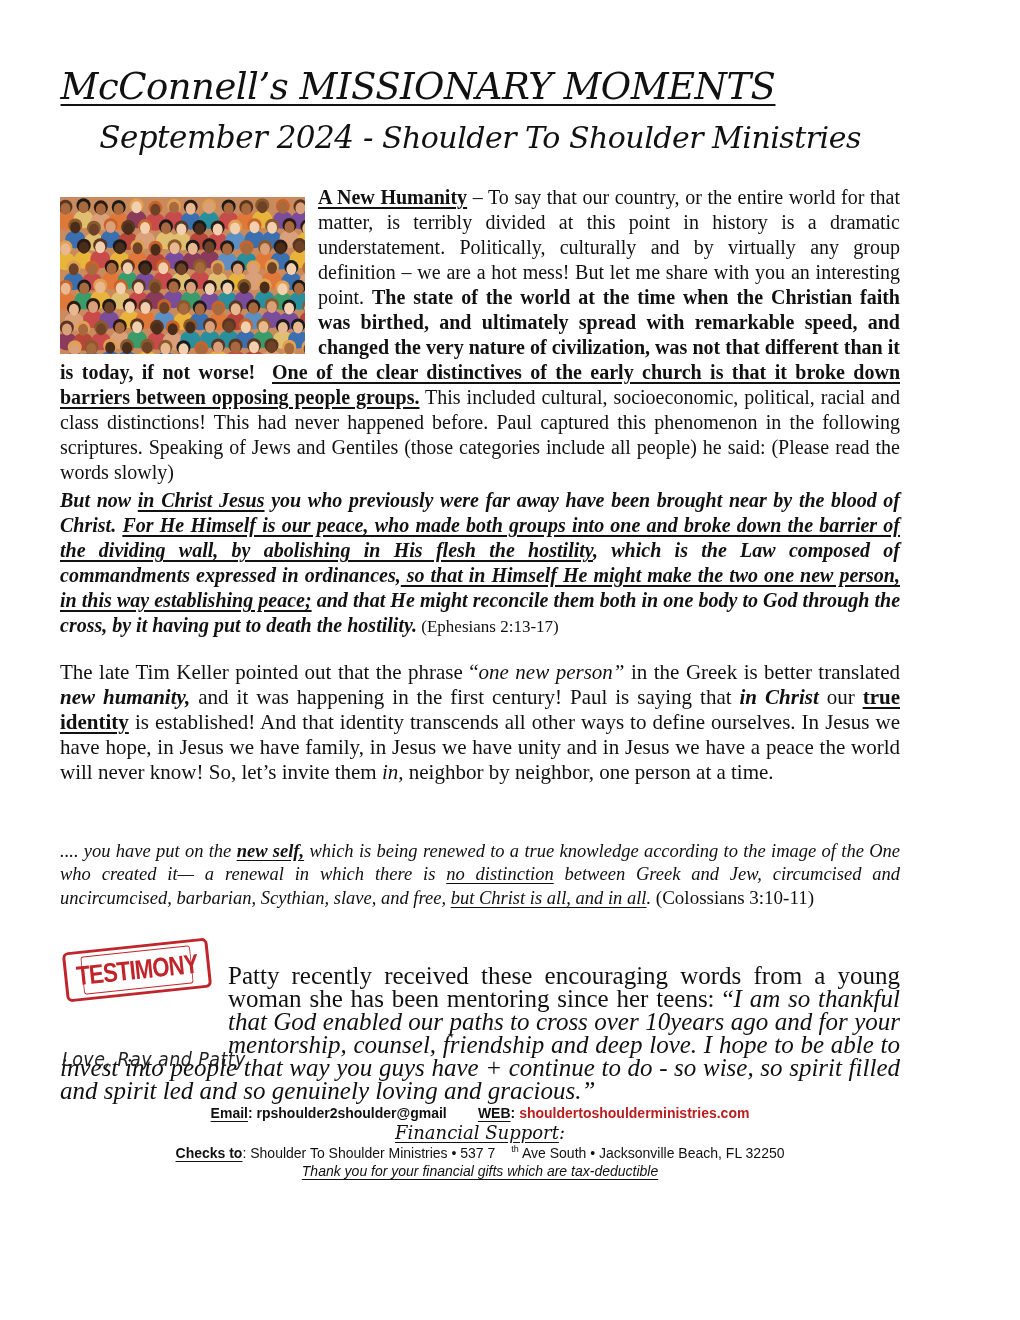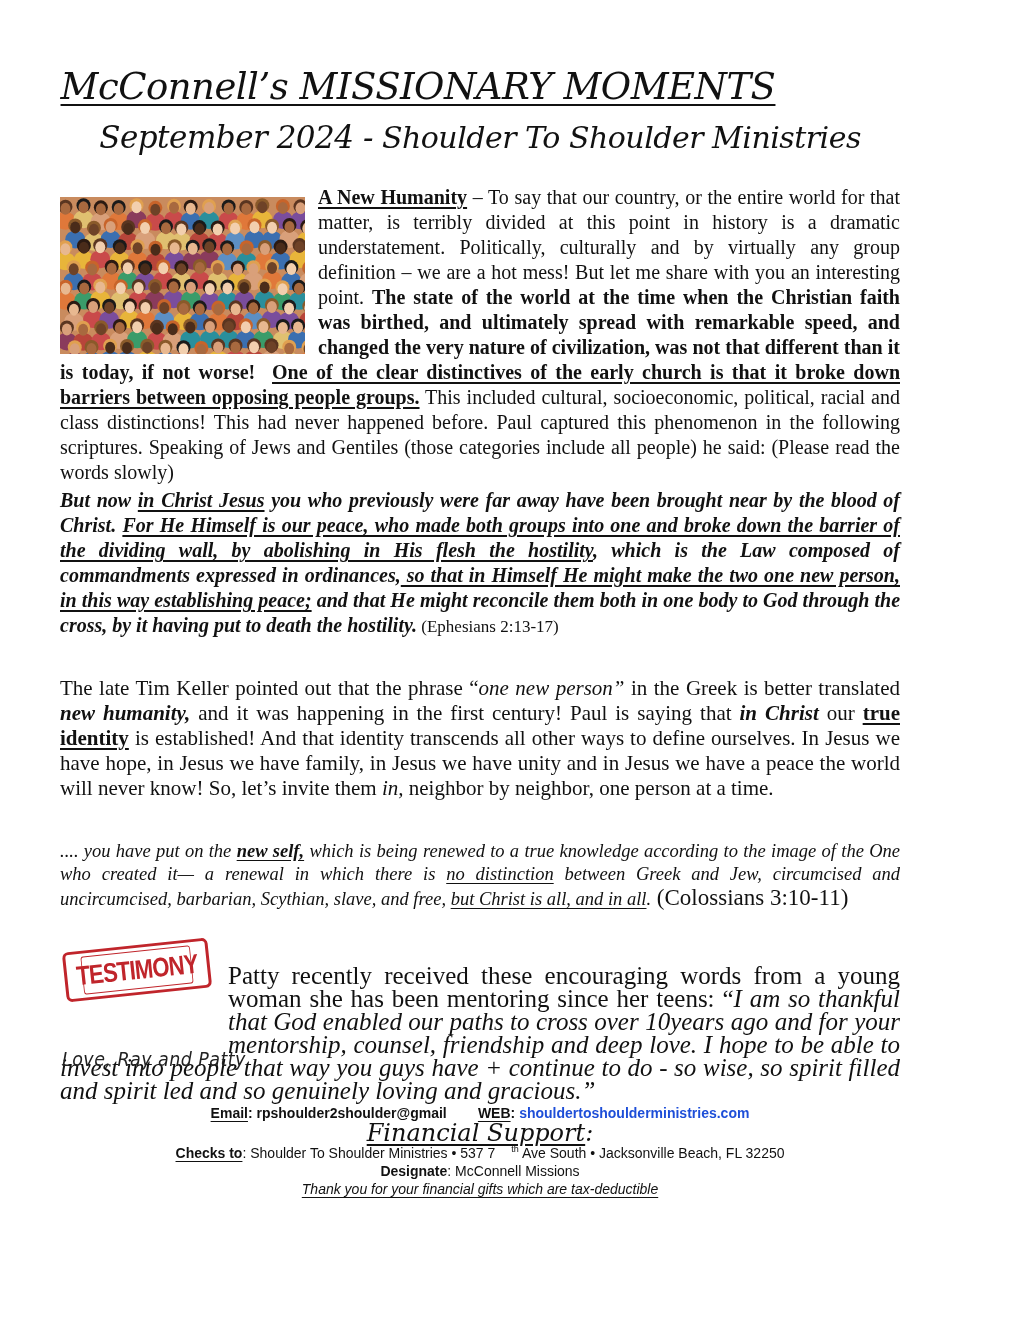--- a/index.html
+++ b/index.html
@@ -24,23 +24,23 @@
 
   .body-text {
     position:absolute; left:60px; width:840px;
     font-family:Liberation Serif, serif; font-size:20px; line-height:25px;
     text-align:justify; transform-origin:left top;
   }
   #intro { top:185px; }
   #intro .float-spacer { float:left; width:258px; height:163px; }
   #scripture { top:488px; font-style:italic; font-weight:bold; }
   #scripture .ref { font-style:normal; font-weight:normal; font-size:17px; }
-  #keller { top:676px; font-size:21px; }
+  #keller { top:660px; font-size:21px; }
   #colossians { top:840px; font-style:italic; font-size:18.5px; line-height:23px; }
-  #colossians .ref { font-style:normal; font-size:23px;margin-top:20px; }
+  #colossians .ref { font-style:normal; font-size:19px;margin-top:20px; }
   #testimony { top:964px; font-size:25px; line-height:23px; }
   #testimony .float-spacer { float:left; width:168px; height:90px; }
 
   .u { text-decoration:underline; text-underline-offset:3px; }
   .b { font-weight:bold; }
   .i { font-style:italic; }
 
   #stamp {
     position:absolute; left:64px; top:945px; width:146px; height:50px;
     transform:rotate(-6deg);
@@ -54,22 +54,22 @@
   }
 
   #signature {
     position:absolute; left:62px; top:1048px;
     font-family:"DejaVu Sans", sans-serif; font-size:19px; color:#222; font-style:italic;
     letter-spacing:0.5px; transform:scaleX(0.92); transform-origin:left top;
   }
 
   #footer { position:absolute; left:0; width:960px; top:1104px; text-align:center; font-family:"Liberation Sans", sans-serif; font-size:14px; line-height:18px; }
   #footer .row { white-space:nowrap; }
-  #footer .link { color:#1d4ed8; font-weight:bold; }
-  #footer .fin { font-family:"DejaVu Serif", serif; font-style:italic; font-size:24px; line-height:22px; }
+  #footer .link { color:#b91c1c; font-weight:bold; }
+  #footer .fin { font-family:"DejaVu Serif", serif; font-style:italic; font-size:18px; line-height:22px; }
   #footer .thanks { font-weight:normal; font-style:italic;text-align:center; }
   sup { font-size:9px; line-height:0;padding-left:16px; }
 </style>
 </head>
 <body>
 
 <div id="title"><span>McConnell’s MISSIONARY MOMENTS</span></div>
 <div id="subtitle">
   <span class="date">September 2024 -</span>
   <span>Shoulder To Shoulder Ministries</span>
@@ -672,17 +672,14 @@
     <span class="b u">Email</span><span class="b">: rpshoulder2shoulder@gmail</span>
     &nbsp;&nbsp;&nbsp;&nbsp;&nbsp;&nbsp;
     <span class="b u">WEB</span><span class="b">: </span><span class="link">shouldertoshoulderministries.com</span>
   </div>
   <div class="row fin">
     <span class="u">Financial Support</span><span>:</span>
   </div>
   <div class="row">
     <span class="b u">Checks to</span><span>: Shoulder To Shoulder Ministries • 537 7</span><sup>th</sup><span> Ave South • Jacksonville Beach, FL 32250</span>
   </div>
-  <div class="row">
-    <span class="b">Designate</span><span>: McConnell Missions</span>
-  </div>
   <div class="row thanks u">Thank you for your financial gifts which are tax-deductible</div>
 </div>
 
 </body></html>

